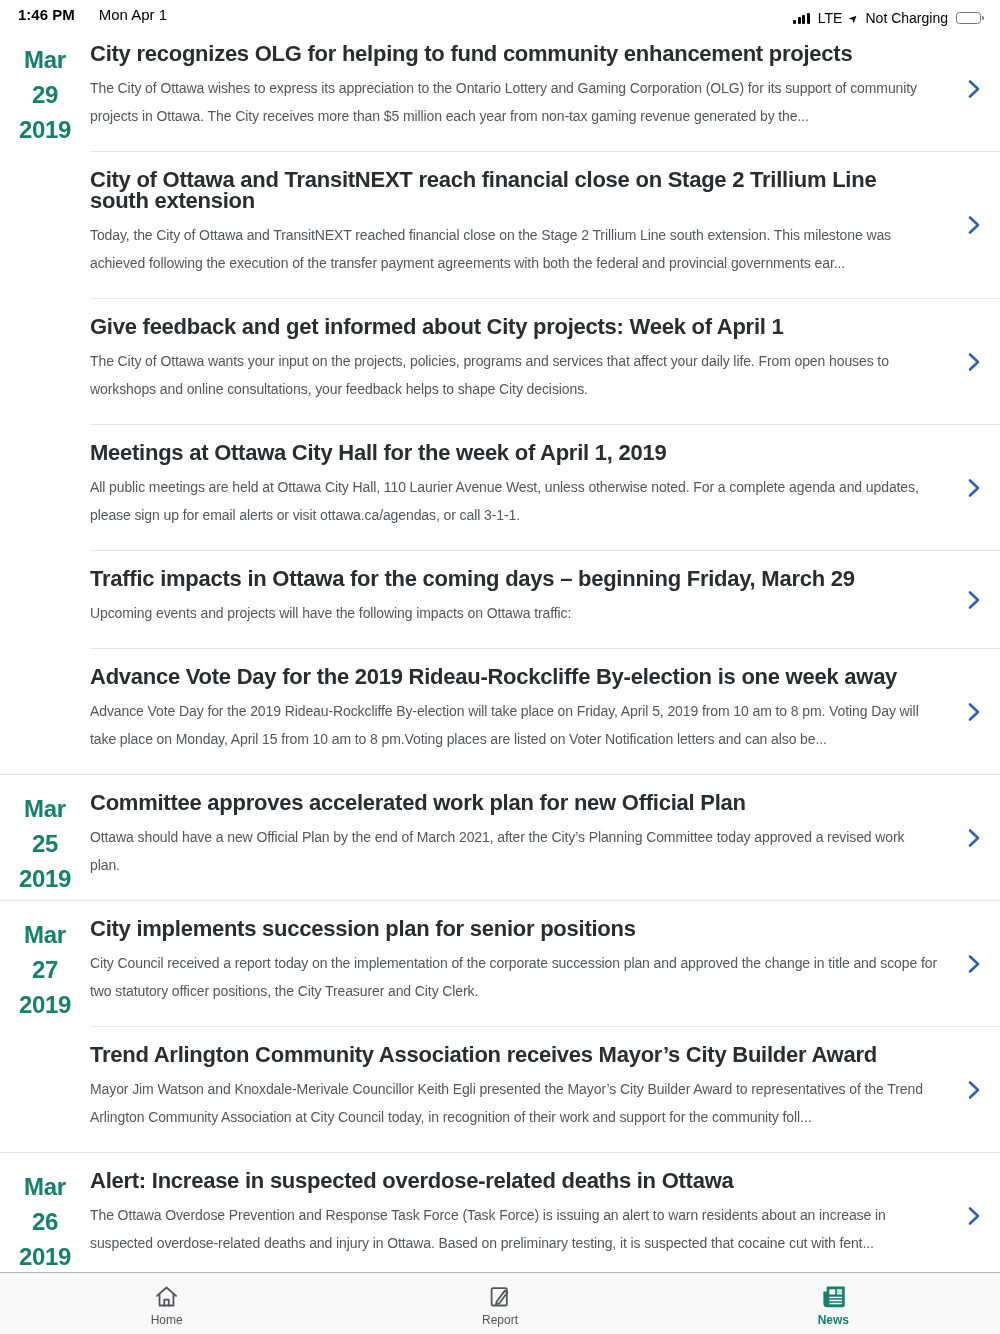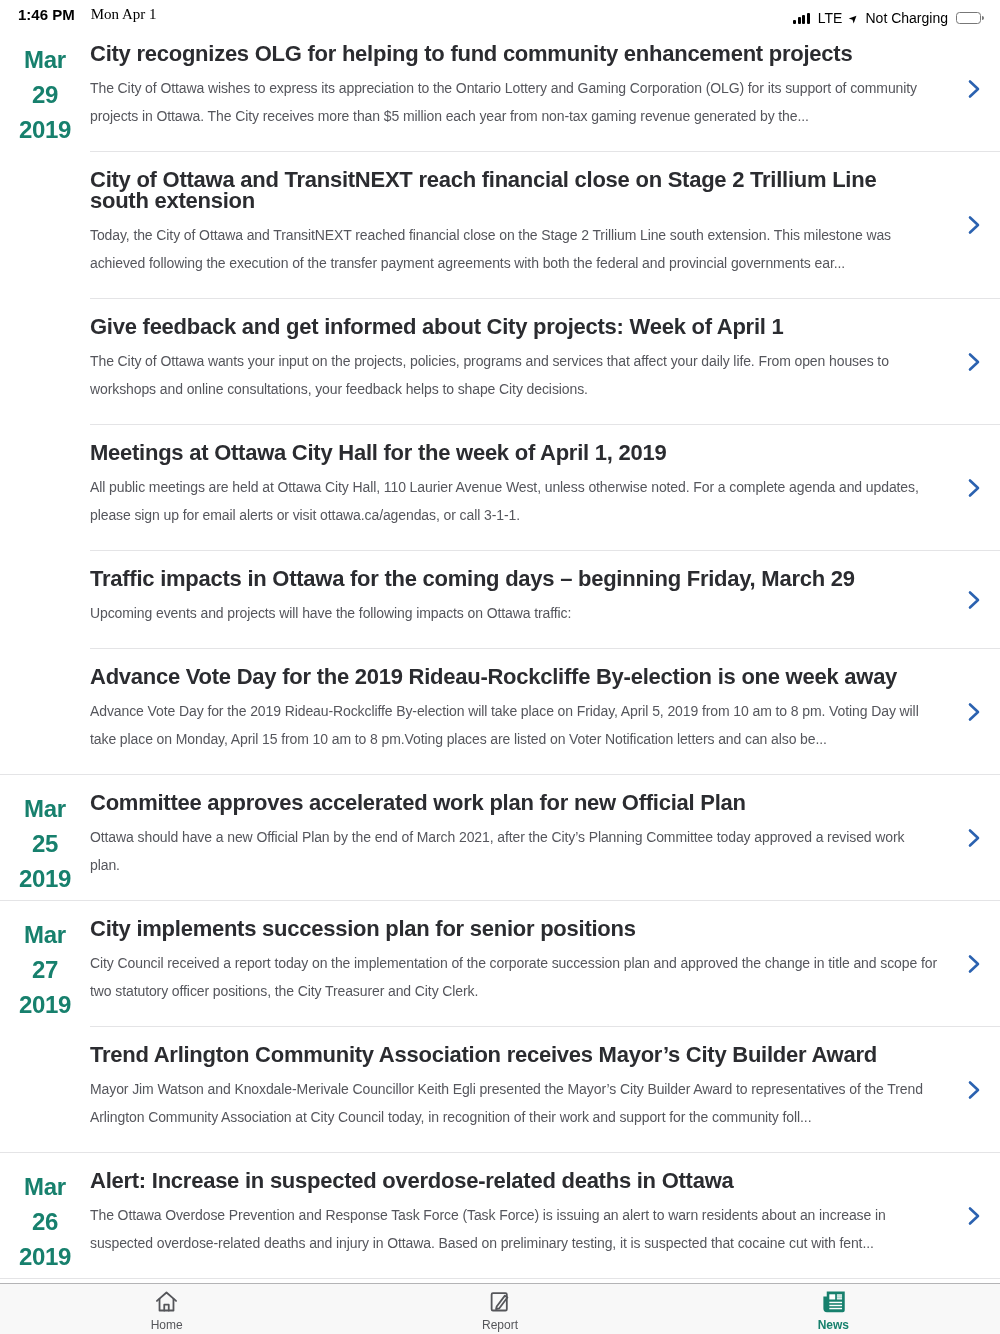--- a/index.html
+++ b/index.html
@@ -4,23 +4,23 @@
 <style>
   * { margin:0; padding:0; box-sizing:border-box; }
   html,body { width:1000px; height:1334px; background:#fff; overflow:hidden;
               font-family:"Liberation Sans", sans-serif; -webkit-font-smoothing:antialiased; }
 
   :root { --accent:#17806d; --chevron:#2b62b0; --title:#2b2c30; --body:#55565c; --divider:#e4e4e6; }
 
   
   .status-bar { height:26px; display:flex; justify-content:space-between; align-items:center;
                 padding:2px 16px 0 18px; font-size:15px; color:#000; }
-  .status-left { display:flex; gap:16px; align-items:flex-end; }
+  .status-left { display:flex; gap:24px; align-items:flex-end; }
   .status-time { font-weight:700; }
-  .status-date { font-weight:400;font-family:Liberation Serif, serif; }
+  .status-date { font-weight:400; }
   .status-right { display:flex; gap:6px; align-items:center; font-size:14px;margin-top:8px; }
   .signal { display:flex; align-items:flex-end; gap:1.5px; height:11px; margin-right:2px; }
   .signal i { display:block; width:3px; background:#000; border-radius:1px; }
   .signal i:nth-child(1){height:4px;} .signal i:nth-child(2){height:6.5px;}
   .signal i:nth-child(3){height:9px;} .signal i:nth-child(4){height:11px;}
   .loc-arrow { display:inline-block; transform:rotate(-45deg); font-size:11px; line-height:1; margin:0 1px; }
   .battery { display:flex; align-items:center; margin-left:2px; }
   .battery-shell { width:25px; height:12px; border:1px solid #777; border-radius:3.5px; padding:1px; }
   .battery-fill { width:42%; height:100%; background:#000; border-radius:1.5px; }
   .battery-cap { width:2px; height:4px; background:#777; border-radius:0 2px 2px 0; margin-left:1px; }
@@ -33,21 +33,21 @@
   .items-col { flex:1; min-width:0; }
   .news-item { position:relative; padding:17px 62px 21px 0; cursor:pointer; }
   .news-item:not(:last-child){ border-bottom:1px solid var(--divider); }
   .news-item-title { font-size:22px; font-weight:700; color:var(--title);
                      letter-spacing:-0.25px; margin-bottom:10px; line-height:21px; }
   .news-item-summary { font-size:14px; color:var(--body); line-height:28px; letter-spacing:-0.1px;
                        display:-webkit-box; -webkit-line-clamp:2; -webkit-box-orient:vertical; overflow:hidden; }
   .chevron { position:absolute; right:20px; top:50%; transform:translateY(-50%); line-height:0; }
 
   
-  .tab-bar { position:absolute; left:0; bottom:0; width:1000px; height:51px;
+  .tab-bar { position:absolute; left:0; bottom:0; width:1000px; height:62px;
              background:#f8f8f8; border-top:1px solid #b4b4b6; display:flex; }
   .tab { flex:1; display:flex; flex-direction:column; align-items:center; justify-content:center;
          gap:3px; color:#55565a; cursor:pointer; padding-top:2px; }
   .tab.active { color:var(--accent);font-weight:bold; }
   .tab-icon { line-height:0; }
   .tab-label { font-size:12px; }
   svg.defs { position:absolute; width:0; height:0; }
 </style>
 </head>
 <body>

